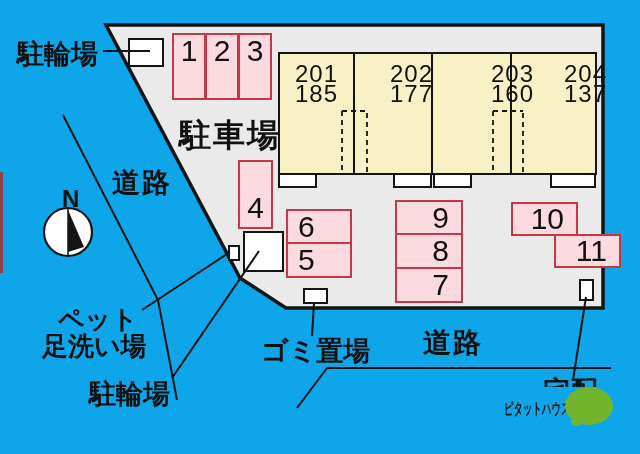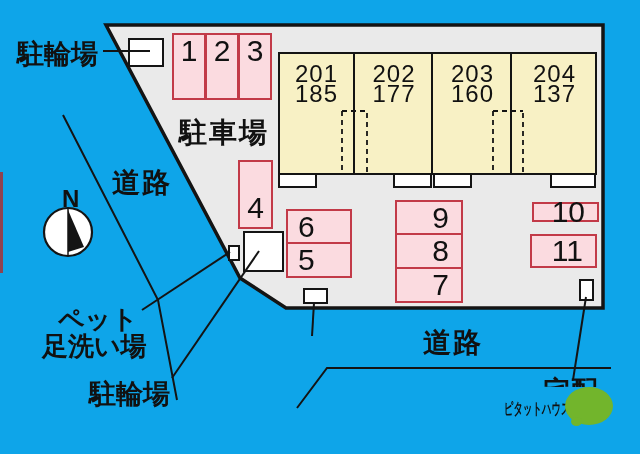--- a/index.html
+++ b/index.html
@@ -19,21 +19,21 @@
         display:flex;font-size:30px;line-height:1;color:#111;z-index:5;}
   .num-top{align-items:flex-start;justify-content:center;padding-top:1px;}
   .num-bottom{align-items:flex-end;justify-content:center;padding-bottom:4px;}
   .num-left{align-items:center;justify-content:flex-start;padding-left:10px;}
   .num-right{align-items:center;justify-content:flex-end;padding-right:12px;}
   
   .wbox{position:absolute;box-sizing:border-box;background:#fff;border:2px solid #141414;z-index:6;}
   
   .lbl{position:absolute;font-weight:bold;white-space:nowrap;z-index:8;}
   #lbl-bicycle-top{left:17px;top:36px;font-size:27px;}
-  #lbl-parking-lot{left:179px;top:114px;font-size:28px;letter-spacing:2px;text-align:right;}
+  #lbl-parking-lot{left:179px;top:114px;font-size:32px;letter-spacing:2px;text-align:right;}
   #lbl-road-left{left:112px;top:164px;font-size:28px;letter-spacing:2px;}
   #lbl-road-bottom{left:423px;top:324px;font-size:28px;letter-spacing:2px;}
   #lbl-pet-1{left:58px;top:302px;font-size:26px;}
   #lbl-pet-2{left:42px;top:329px;font-size:26px;}
   #lbl-bicycle-bottom{left:89px;top:376px;font-size:27px;}
   #lbl-garbage{left:261px;top:333px;font-size:27px;}
   #lbl-north{left:62px;top:185px;font-size:24px;font-weight:800;z-index:8;}
   #lbl-utility{left:543px;top:373px;width:58px;height:14px;overflow:hidden;
                font-size:27px;letter-spacing:1px;z-index:7;}
   
@@ -66,29 +66,29 @@
 
   <div class="porch" style="left:278px;top:173px;width:39px;height:15px;"></div>
   <div class="porch" style="left:393px;top:173px;width:39px;height:15px;"></div>
   <div class="porch" style="left:433px;top:173px;width:39px;height:15px;"></div>
   <div class="porch" style="left:550px;top:173px;width:46px;height:15px;"></div>
 
   <div class="unit" style="left:278px;width:77px;">
     <div>201</div>
     <div>185</div>
   </div>
-  <div class="unit" style="left:355px;width:78px;">
+  <div class="unit" style="left:355px;width:78px;text-align:right;">
     <div>202</div>
     <div>177</div>
   </div>
-  <div class="unit" style="left:433px;width:79px;">
+  <div class="unit" style="left:433px;width:79px;padding-left:40px;">
     <div>203</div>
     <div>160</div>
   </div>
-  <div class="unit" style="left:512px;width:85px;">
+  <div class="unit" style="left:512px;width:85px;padding-left:31px;">
     <div>204</div>
     <div>137</div>
   </div>
 
   <div class="pbox num-top" style="left:172px;top:33px;width:34px;height:67px;">
       <span>1</span>
     </div>
   <div class="pbox num-top" style="left:205px;top:33px;width:34px;height:67px;">
       <span>2</span>
     </div>
@@ -106,24 +106,24 @@
     </div>
   <div class="pbox num-right" style="left:395px;top:200px;width:68px;height:35px;">
       <span>9</span>
     </div>
   <div class="pbox num-right" style="left:395px;top:233px;width:68px;height:36px;">
       <span>8</span>
     </div>
   <div class="pbox num-right" style="left:395px;top:267px;width:68px;height:36px;">
       <span>7</span>
     </div>
-  <div class="pbox num-right" style="left:532px;top:202px;width:67px;height:20px;">
+  <div class="pbox num-right" style="left:511px;top:202px;width:67px;height:34px;">
       <span>10</span>
     </div>
-  <div class="pbox num-right" style="left:530px;top:234px;width:67px;height:34px;">
+  <div class="pbox num-right" style="left:554px;top:234px;width:67px;height:34px;">
       <span>11</span>
     </div>
 
   <div class="wbox" style="left:128px;top:38px;width:36px;height:29px;border-width:2.5px;"></div>
   <div class="wbox" style="left:228px;top:245px;width:12px;height:16px;"></div>
   <div class="wbox" style="left:243px;top:231px;width:41px;height:41px;border-width:2.5px;"></div>
   <div class="wbox" style="left:303px;top:288px;width:25px;height:16px;"></div>
   <div class="wbox" style="left:579px;top:279px;width:15px;height:22px;"></div>
 
   <svg class="layer" width="640" height="454" style="z-index:7;">
@@ -145,20 +145,21 @@
     </g>
   </svg>
 
   <div class="lbl" id="lbl-bicycle-top">駐輪場</div>
   <div class="lbl" id="lbl-parking-lot">駐車場</div>
   <div class="lbl" id="lbl-road-left">道路</div>
   <div class="lbl" id="lbl-road-bottom">道路</div>
   <div class="lbl" id="lbl-pet-1">ペット</div>
   <div class="lbl" id="lbl-pet-2">足洗い場</div>
   <div class="lbl" id="lbl-bicycle-bottom">駐輪場</div>
+  <div class="lbl" id="lbl-garbage">ゴミ置場</div>
   <div class="lbl" id="lbl-north">N</div>
   <div class="lbl" id="lbl-utility">宅配</div>
 
   <div id="logo">
     <div id="logo-text">ピタットハウス</div>
     <div id="logo-bubble"></div>
     <div id="logo-dot"></div>
   </div>
 
 </div>

